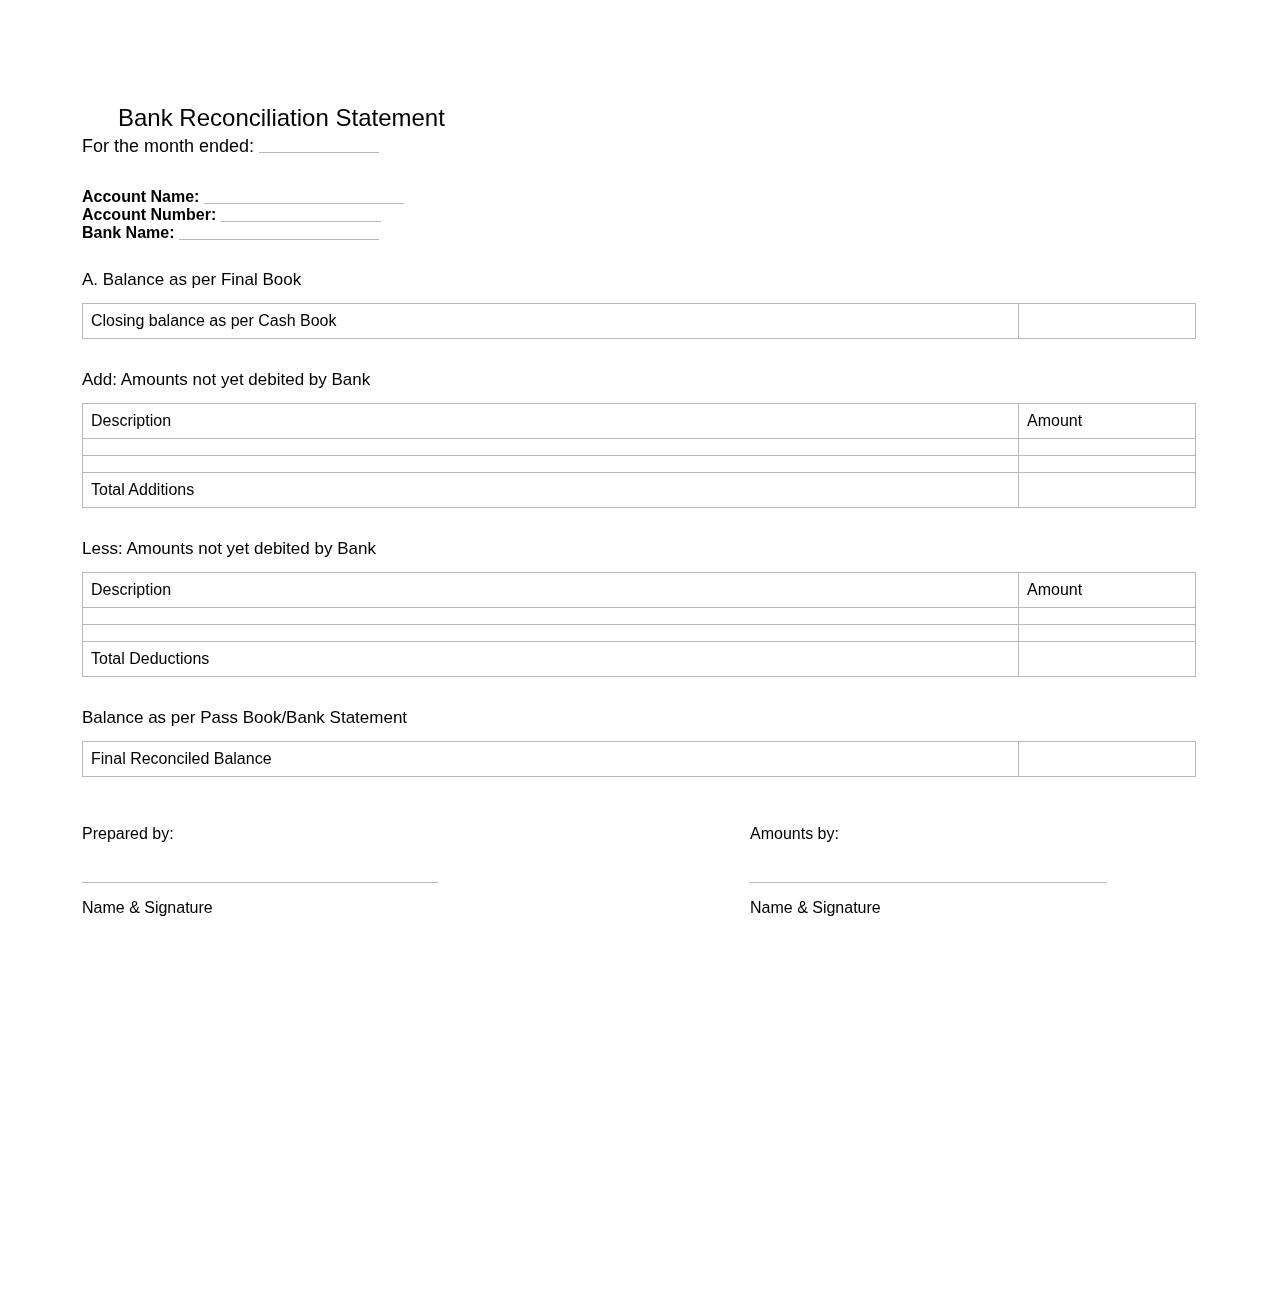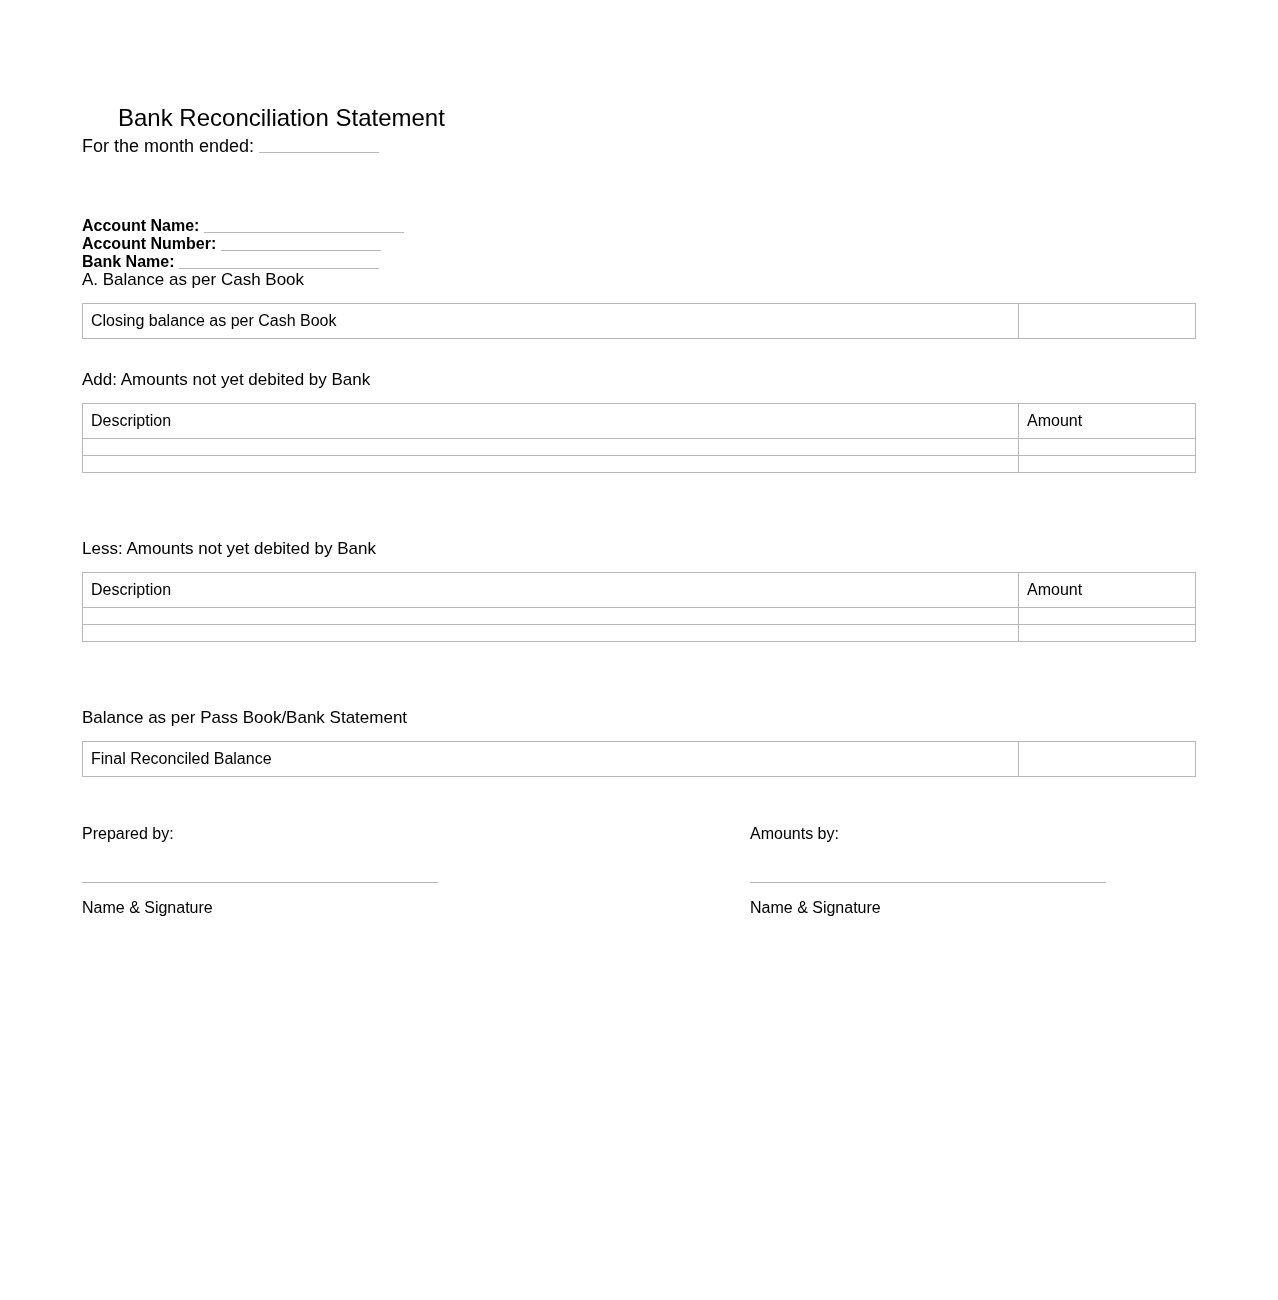--- a/index.html
+++ b/index.html
@@ -4,21 +4,21 @@
 <style>
   html, body { margin: 0; padding: 0; background: #ffffff; }
   body {
     width: 1278px; height: 1300px; position: relative;
     font-family: "Liberation Sans", sans-serif; color: #000; font-size: 16px;
   }
   .page { position: absolute; left: 82px; top: 0; width: 1114px; }
   .title { position: absolute; top: 104px; left: 0; font-size: 24px; line-height: 28px; white-space: nowrap; margin-left: 36px; }
   .month { position: absolute; top: 136px; left: 0; font-size: 18px; line-height: 20px; white-space: nowrap; display: flex; align-items: flex-end; }
   .blank { display: inline-block; border-bottom: 1px solid #b8b8b8; height: 1px; margin-left: 5px; margin-bottom: 3px; }
-  .acct { position: absolute; left: 0; font-size: 16px; font-weight: bold; line-height: 18px; white-space: nowrap; display: flex; align-items: flex-end; margin-top: 29px; }
+  .acct { position: absolute; left: 0; font-size: 16px; font-weight: bold; line-height: 18px; white-space: nowrap; display: flex; align-items: flex-end; }
   .acct .blank { margin-bottom: 2px; }
   .section-label { position: absolute; left: 0; font-size: 17px; line-height: 20px; white-space: nowrap; }
   table.grid {
     position: absolute; left: 0; width: 1114px; border-collapse: collapse;
     font-size: 16px; table-layout: fixed; border-radius: 9px;
   }
   table.grid td { border: 1px solid #b8b8b8; padding: 0 8px; height: 34px; vertical-align: middle; }
   table.grid td.amt { width: 160px; }
   table.grid tr.empty td { height: 16px; padding: 0; }
   .sig { position: absolute; font-size: 16px; }
@@ -44,21 +44,21 @@
   </div>
   <div class="acct" style="top:206px">
     <span>Account Number:</span>
     <span class="blank" style="width:160px"></span>
   </div>
   <div class="acct" style="top:224px">
     <span>Bank Name:</span>
     <span class="blank" style="width:200px"></span>
   </div>
 
-  <div class="section-label" style="top:270px">A. Balance as per Cash Book</div>
+  <div class="section-label" style="top:270px">A. Balance as per Final Book</div>
   <table class="grid" style="top:303px">
     <tbody>
         <tr>
       <td>Closing balance as per Cash Book</td>
       <td class="amt"></td>
     </tr>
   </tbody>
     </table>
 
   <div class="section-label" style="top:370px">Add: Amounts not yet debited by Bank</div>
@@ -69,36 +69,44 @@
       <td class="amt">Amount</td>
     </tr>
     <tr class="empty">
       <td></td>
       <td class="amt"></td>
     </tr>
     <tr class="empty">
       <td></td>
       <td class="amt"></td>
     </tr>
+    <tr>
+      <td>Total Additions</td>
+      <td class="amt"></td>
+    </tr>
   </tbody>
     </table>
 
   <div class="section-label" style="top:539px">Less: Amounts not yet debited by Bank</div>
   <table class="grid" style="top:572px">
     <tbody>
         <tr>
       <td>Description</td>
       <td class="amt">Amount</td>
     </tr>
     <tr class="empty">
       <td></td>
       <td class="amt"></td>
     </tr>
     <tr class="empty">
       <td></td>
+      <td class="amt"></td>
+    </tr>
+    <tr>
+      <td>Total Deductions</td>
       <td class="amt"></td>
     </tr>
   </tbody>
     </table>
 
   <div class="section-label" style="top:708px">Balance as per Pass Book/Bank Statement</div>
   <table class="grid" style="top:741px">
     <tbody>
         <tr>
       <td>Final Reconciled Balance</td>

